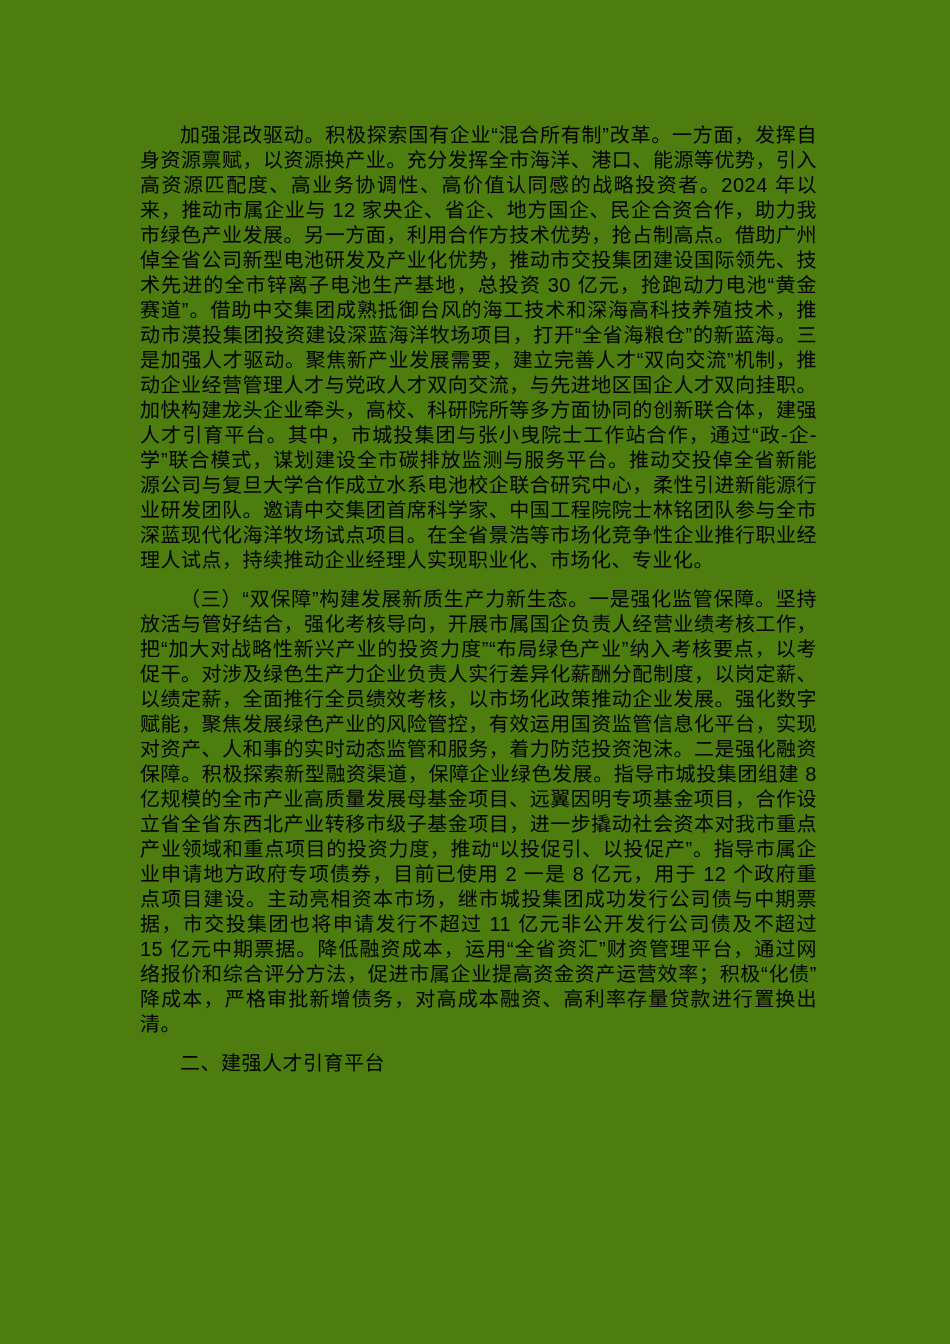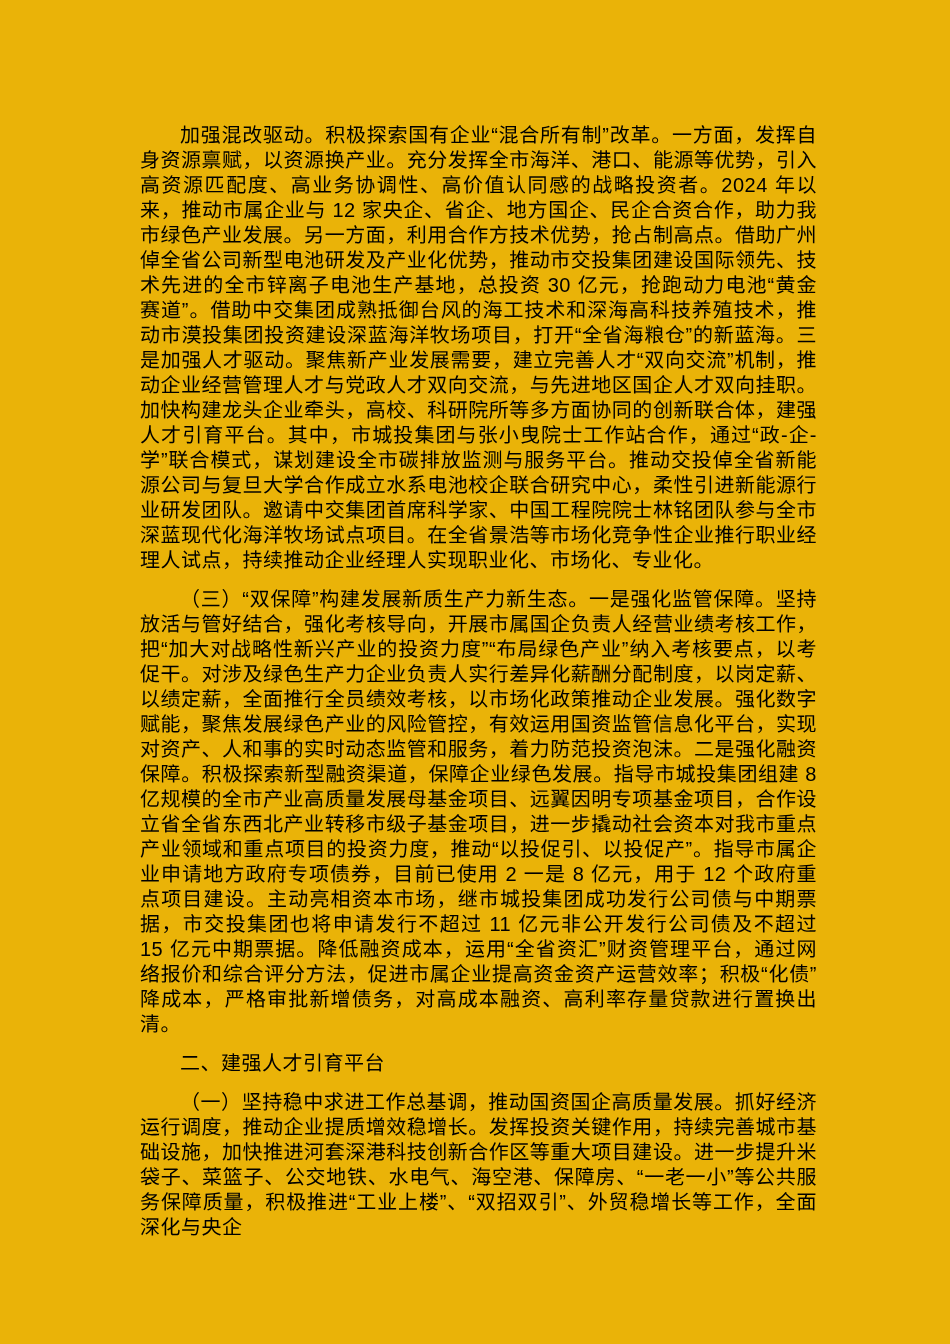--- a/index.html
+++ b/index.html
@@ -41,20 +41,19 @@
   .content > :first-child {
     margin-top: 0;
   }
   .heading {
     font-weight: normal;
   }
 </style>
 </head>
 <body>
 
-<div class="page" style="background: #eab308;">
+<div class="page" style="background: #4d7c0f;">
   <div class="content" style="color: rgb(0, 0, 0);">
       <div class="para">加强混改驱动。积极探索国有企业“混合所有制”改革。一方面，发挥自身资源禀赋，以资源换产业。充分发挥全市海洋、港口、能源等优势，引入高资源匹配度、高业务协调性、高价值认同感的战略投资者。2024 年以来，推动市属企业与 12 家央企、省企、地方国企、民企合资合作，助力我市绿色产业发展。另一方面，利用合作方技术优势，抢占制高点。借助广州倬全省公司新型电池研发及产业化优势，推动市交投集团建设国际领先、技术先进的全市锌离子电池生产基地，总投资 30 亿元，抢跑动力电池“黄金赛道”。借助中交集团成熟抵御台风的海工技术和深海高科技养殖技术，推动市漠投集团投资建设深蓝海洋牧场项目，打开“全省海粮仓”的新蓝海。三是加强人才驱动。聚焦新产业发展需要，建立完善人才“双向交流”机制，推动企业经营管理人才与党政人才双向交流，与先进地区国企人才双向挂职。加快构建龙头企业牵头，高校、科研院所等多方面协同的创新联合体，建强人才引育平台。其中，市城投集团与张小曳院士工作站合作，通过“政-企-学”联合模式，谋划建设全市碳排放监测与服务平台。推动交投倬全省新能源公司与复旦大学合作成立水系电池校企联合研究中心，柔性引进新能源行业研发团队。邀请中交集团首席科学家、中国工程院院士林铭团队参与全市深蓝现代化海洋牧场试点项目。在全省景浩等市场化竞争性企业推行职业经理人试点，持续推动企业经理人实现职业化、市场化、专业化。</div>
       <div class="para">（三）“双保障”构建发展新质生产力新生态。一是强化监管保障。坚持放活与管好结合，强化考核导向，开展市属国企负责人经营业绩考核工作，把“加大对战略性新兴产业的投资力度”“布局绿色产业”纳入考核要点，以考促干。对涉及绿色生产力企业负责人实行差异化薪酬分配制度，以岗定薪、以绩定薪，全面推行全员绩效考核，以市场化政策推动企业发展。强化数字赋能，聚焦发展绿色产业的风险管控，有效运用国资监管信息化平台，实现对资产、人和事的实时动态监管和服务，着力防范投资泡沫。二是强化融资保障。积极探索新型融资渠道，保障企业绿色发展。指导市城投集团组建 8 亿规模的全市产业高质量发展母基金项目、远翼因明专项基金项目，合作设立省全省东西北产业转移市级子基金项目，进一步撬动社会资本对我市重点产业领域和重点项目的投资力度，推动“以投促引、以投促产”。指导市属企业申请地方政府专项债券，目前已使用 2 一是 8 亿元，用于 12 个政府重点项目建设。主动亮相资本市场，继市城投集团成功发行公司债与中期票据，市交投集团也将申请发行不超过 11 亿元非公开发行公司债及不超过 15 亿元中期票据。降低融资成本，运用“全省资汇”财资管理平台，通过网络报价和综合评分方法，促进市属企业提高资金资产运营效率；积极“化债”降成本，严格审批新增债务，对高成本融资、高利率存量贷款进行置换出清。</div>
       <div class="heading">二、建强人才引育平台</div>
-      <div class="para">（一）坚持稳中求进工作总基调，推动国资国企高质量发展。抓好经济运行调度，推动企业提质增效稳增长。发挥投资关键作用，持续完善城市基础设施，加快推进河套深港科技创新合作区等重大项目建设。进一步提升米袋子、菜篮子、公交地铁、水电气、海空港、保障房、“一老一小”等公共服务保障质量，积极推进“工业上楼”、“双招双引”、外贸稳增长等工作，全面深化与央企</div>
     </div>
 </div>
 
 </body></html>

